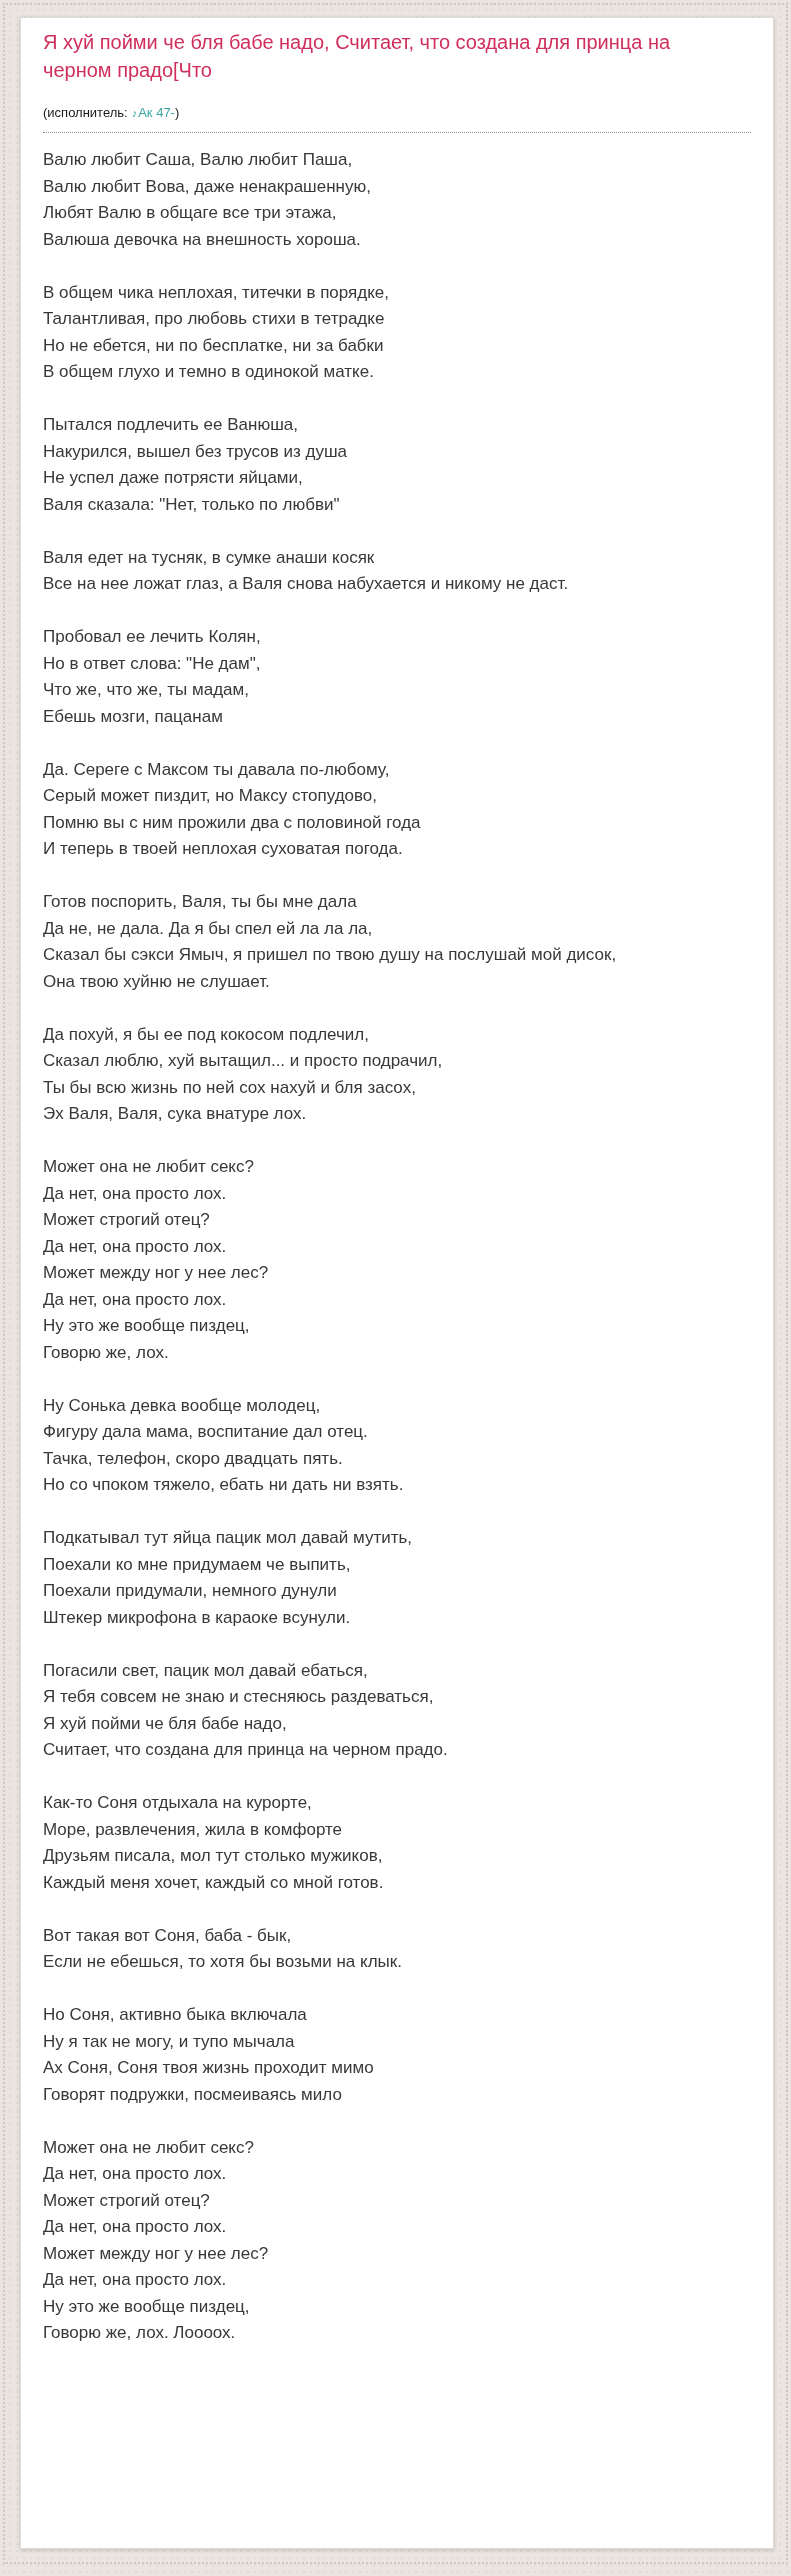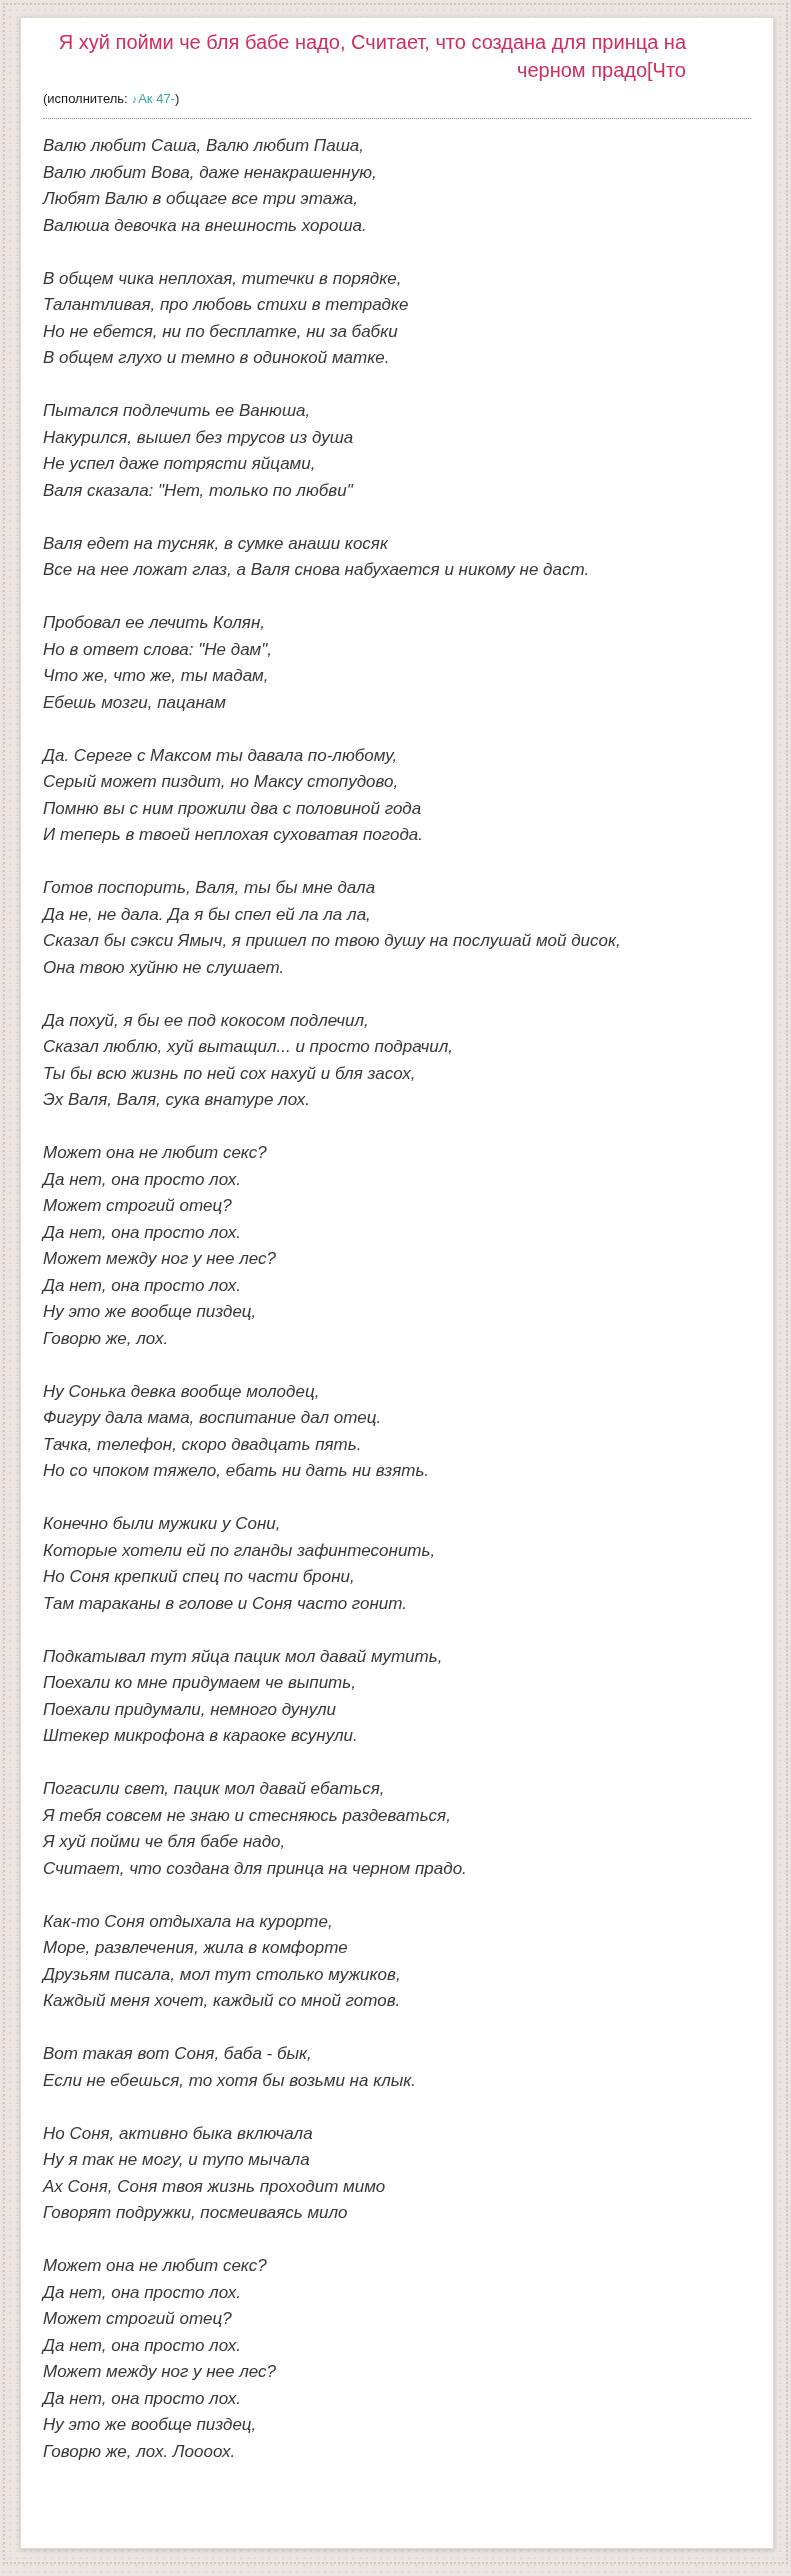--- a/index.html
+++ b/index.html
@@ -36,24 +36,23 @@
     box-sizing: border-box;
     min-height: 2532px;
   }
   .title {
     margin: 0;
     font-size: 20px;
     line-height: 28px;
     font-weight: 400;
     color: #d02e5c;
     max-width: 643px;
-    text-align: right;
   }
   .performer {
-    margin-top: 6px;
+    margin-top: 20px;
     font-size: 13px;
     line-height: 18px;
     color: #1a1a1a;
   }
   .artist-link {
     color: #3aa5a0;
     text-decoration: none;
     cursor: pointer;
     margin-left: 4px;
   }
@@ -69,21 +68,20 @@
   }
   .lyrics {
     margin-top: 14px;
     font-size: 17px;
     line-height: 26.5px;
     color: #383838;
   }
   .lyrics p {
     margin: 0 0 26.5px 0;
     white-space: pre-line;
-    font-style: italic;
   }
   .lyrics p:last-child {
     margin-bottom: 0;
   }
 </style>
 </head>
 <body>
 
 <div class="frame"></div>
 
@@ -132,24 +130,20 @@
 Может строгий отец?
 Да нет, она просто лох.
 Может между ног у нее лес?
 Да нет, она просто лох.
 Ну это же вообще пиздец,
 Говорю же, лох.</p>
     <p>Ну Сонька девка вообще молодец,
 Фигуру дала мама, воспитание дал отец.
 Тачка, телефон, скоро двадцать пять.
 Но со чпоком тяжело, ебать ни дать ни взять.</p>
-    <p>Конечно были мужики у Сони,
-Которые хотели ей по гланды зафинтесонить,
-Но Соня крепкий спец по части брони,
-Там тараканы в голове и Соня часто гонит.</p>
     <p>Подкатывал тут яйца пацик мол давай мутить,
 Поехали ко мне придумаем че выпить,
 Поехали придумали, немного дунули
 Штекер микрофона в караоке всунули.</p>
     <p>Погасили свет, пацик мол давай ебаться,
 Я тебя совсем не знаю и стесняюсь раздеваться,
 Я хуй пойми че бля бабе надо,
 Считает, что создана для принца на черном прадо.</p>
     <p>Как-то Соня отдыхала на курорте,
 Море, развлечения, жила в комфорте

